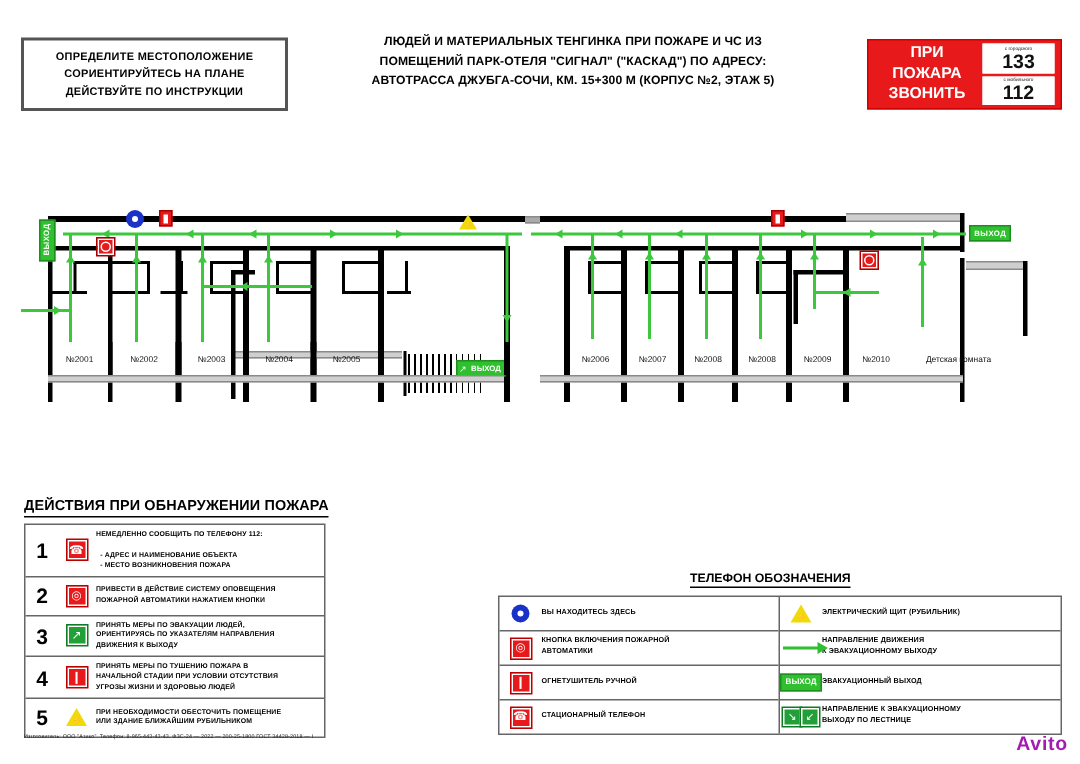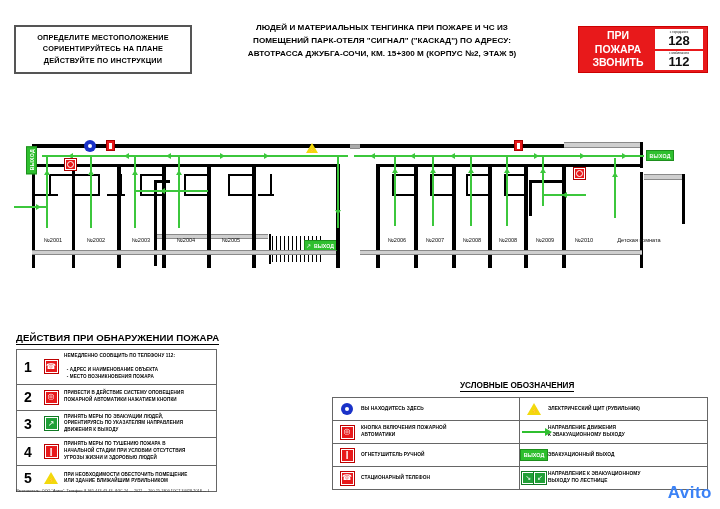--- a/index.html
+++ b/index.html
@@ -96,21 +96,21 @@
   .leg-ic{width:28px;display:flex;align-items:center;justify-content:center;flex:none;}
   .leg-tx{font-size:4.8px;font-weight:bold;line-height:1.45;padding:2px 3px 2px 0;letter-spacing:.1px;}
   .leg-arrow{width:24px;height:2px;background:#2fbf2f;position:relative;}
   .leg-arrow::after{content:"";position:absolute;right:-6px;top:-3px;width:0;height:0;
       border-top:4px solid transparent;border-bottom:4px solid transparent;border-left:7px solid #2fbf2f;}
   .leg-exit{background:#2fbf2f;color:#fff;font-size:5.4px;font-weight:bold;padding:2px 3px;border:.5px solid #1d8f1d;}
   .leg-stair{display:flex;}
   .leg-stair span{background:#21a038;color:#fff;font-size:7px;padding:1px 2px;border:.8px solid #fff;outline:.5px solid #107a24;}
 
   .footer{position:absolute;left:16px;top:489px;font-size:3.6px;color:#222;letter-spacing:.1px;white-space:nowrap;}
-  .wm{position:absolute;right:8px;bottom:6px;font-size:17px;color:#3b82f6;font-weight:bold;letter-spacing:.5px;}
+  .wm{position:absolute;right:8px;bottom:6px;font-size:13px;color:#a21caf;font-weight:bold;letter-spacing:.5px;}
 </style>
 </head>
 <body>
 
 <div class="page">
 
   <div class="orient-box">
     <div>ОПРЕДЕЛИТЕ МЕСТОПОЛОЖЕНИЕ</div>
     <div>СОРИЕНТИРУЙТЕСЬ НА ПЛАНЕ</div>
     <div>ДЕЙСТВУЙТЕ ПО ИНСТРУКЦИИ</div>
@@ -126,21 +126,21 @@
 
   <div class="fire-call">
     <div class="fire-call-text">
       <div>ПРИ</div>
       <div>ПОЖАРА</div>
       <div>ЗВОНИТЬ</div>
     </div>
     <div class="fire-nums">
       <div class="num-cell">
         <div class="num-cap">с городского</div>
-        <div class="num-big">128</div>
+        <div class="num-big">133</div>
       </div>
       <div class="num-cell">
         <div class="num-cap">с мобильного</div>
         <div class="num-big">112</div>
       </div>
     </div>
   </div>
 
   <div class="plan">
 
@@ -361,21 +361,21 @@
 
     <div class="act-row">
       <div class="act-num">5</div>
       <div class="act-ic">
         <div class="sq-yellow"></div>
       </div>
       <div class="act-tx">ПРИ НЕОБХОДИМОСТИ ОБЕСТОЧИТЬ ПОМЕЩЕНИЕ<br>ИЛИ ЗДАНИЕ БЛИЖАЙШИМ РУБИЛЬНИКОМ</div>
     </div>
   </div>
 
-  <div class="leg-title">УСЛОВНЫЕ ОБОЗНАЧЕНИЯ</div>
+  <div class="leg-title">ТЕЛЕФОН ОБОЗНАЧЕНИЯ</div>
   <div class="leg-table">
 
     <div class="leg-col left">
       <div class="leg-row">
         <div class="leg-ic">
           <div class="ic-here" style="position:relative;">
               <i></i>
             </div>
         </div>
         <div class="leg-tx">ВЫ НАХОДИТЕСЬ ЗДЕСЬ</div>

